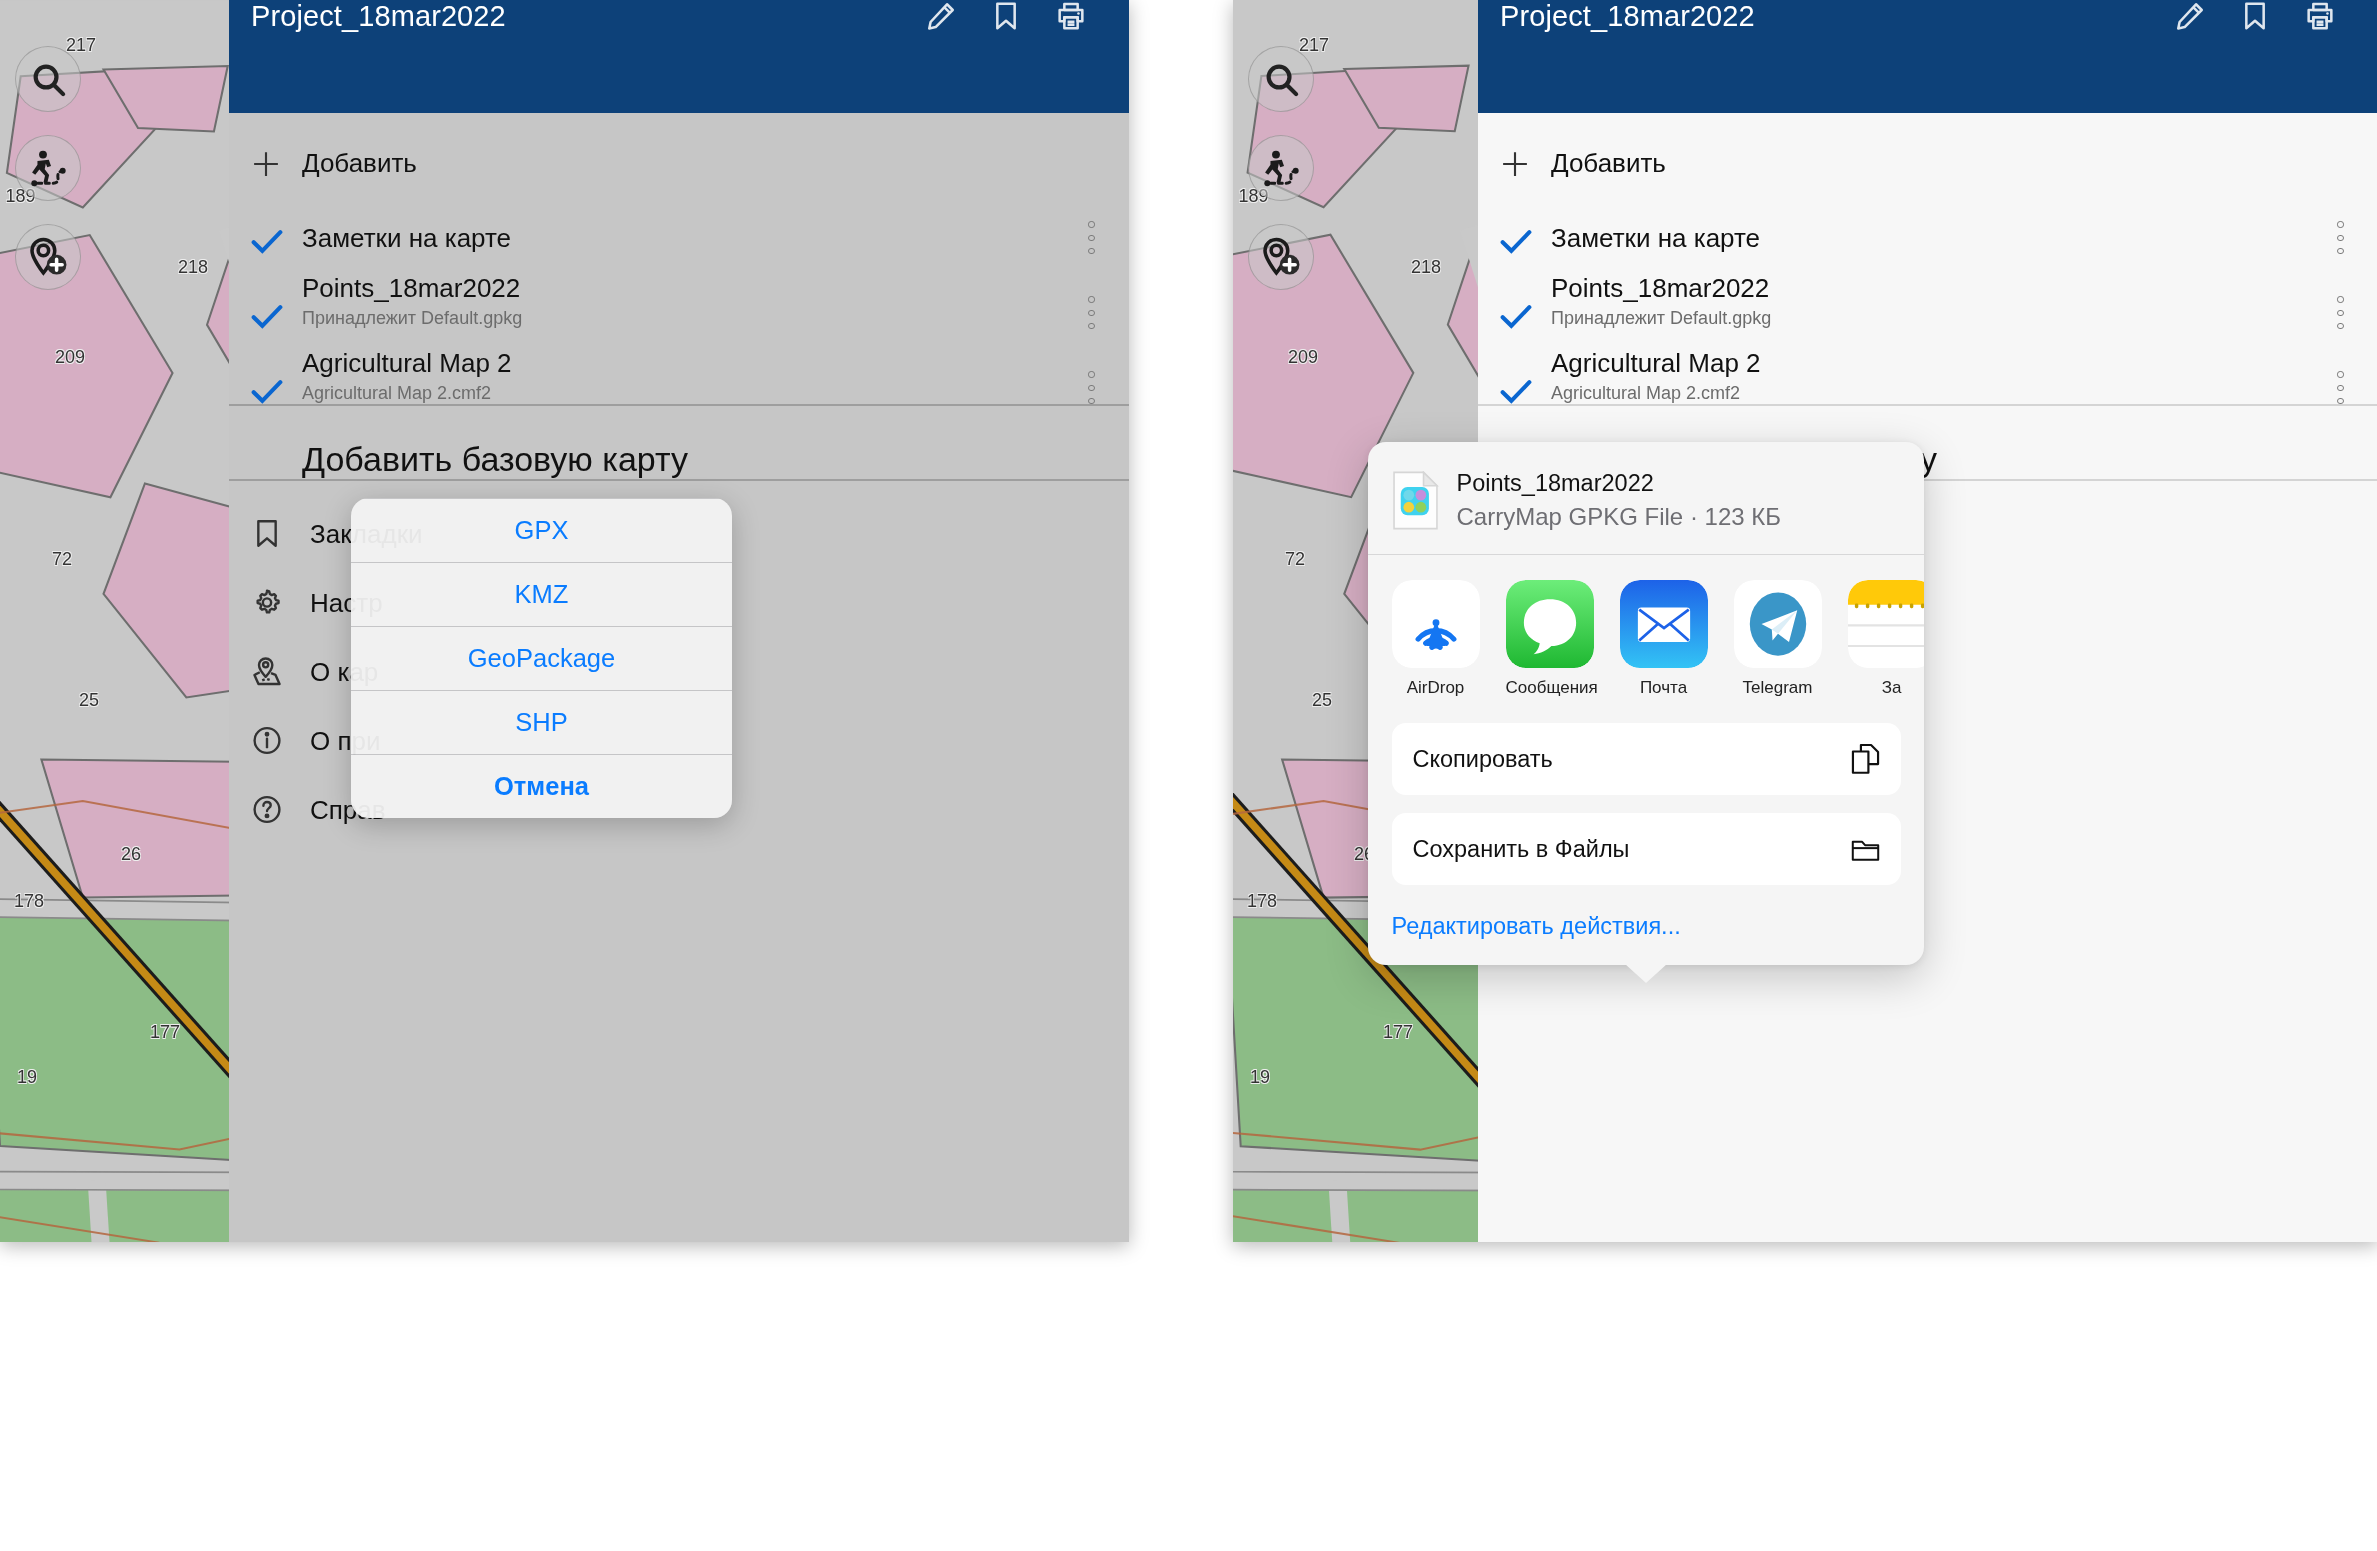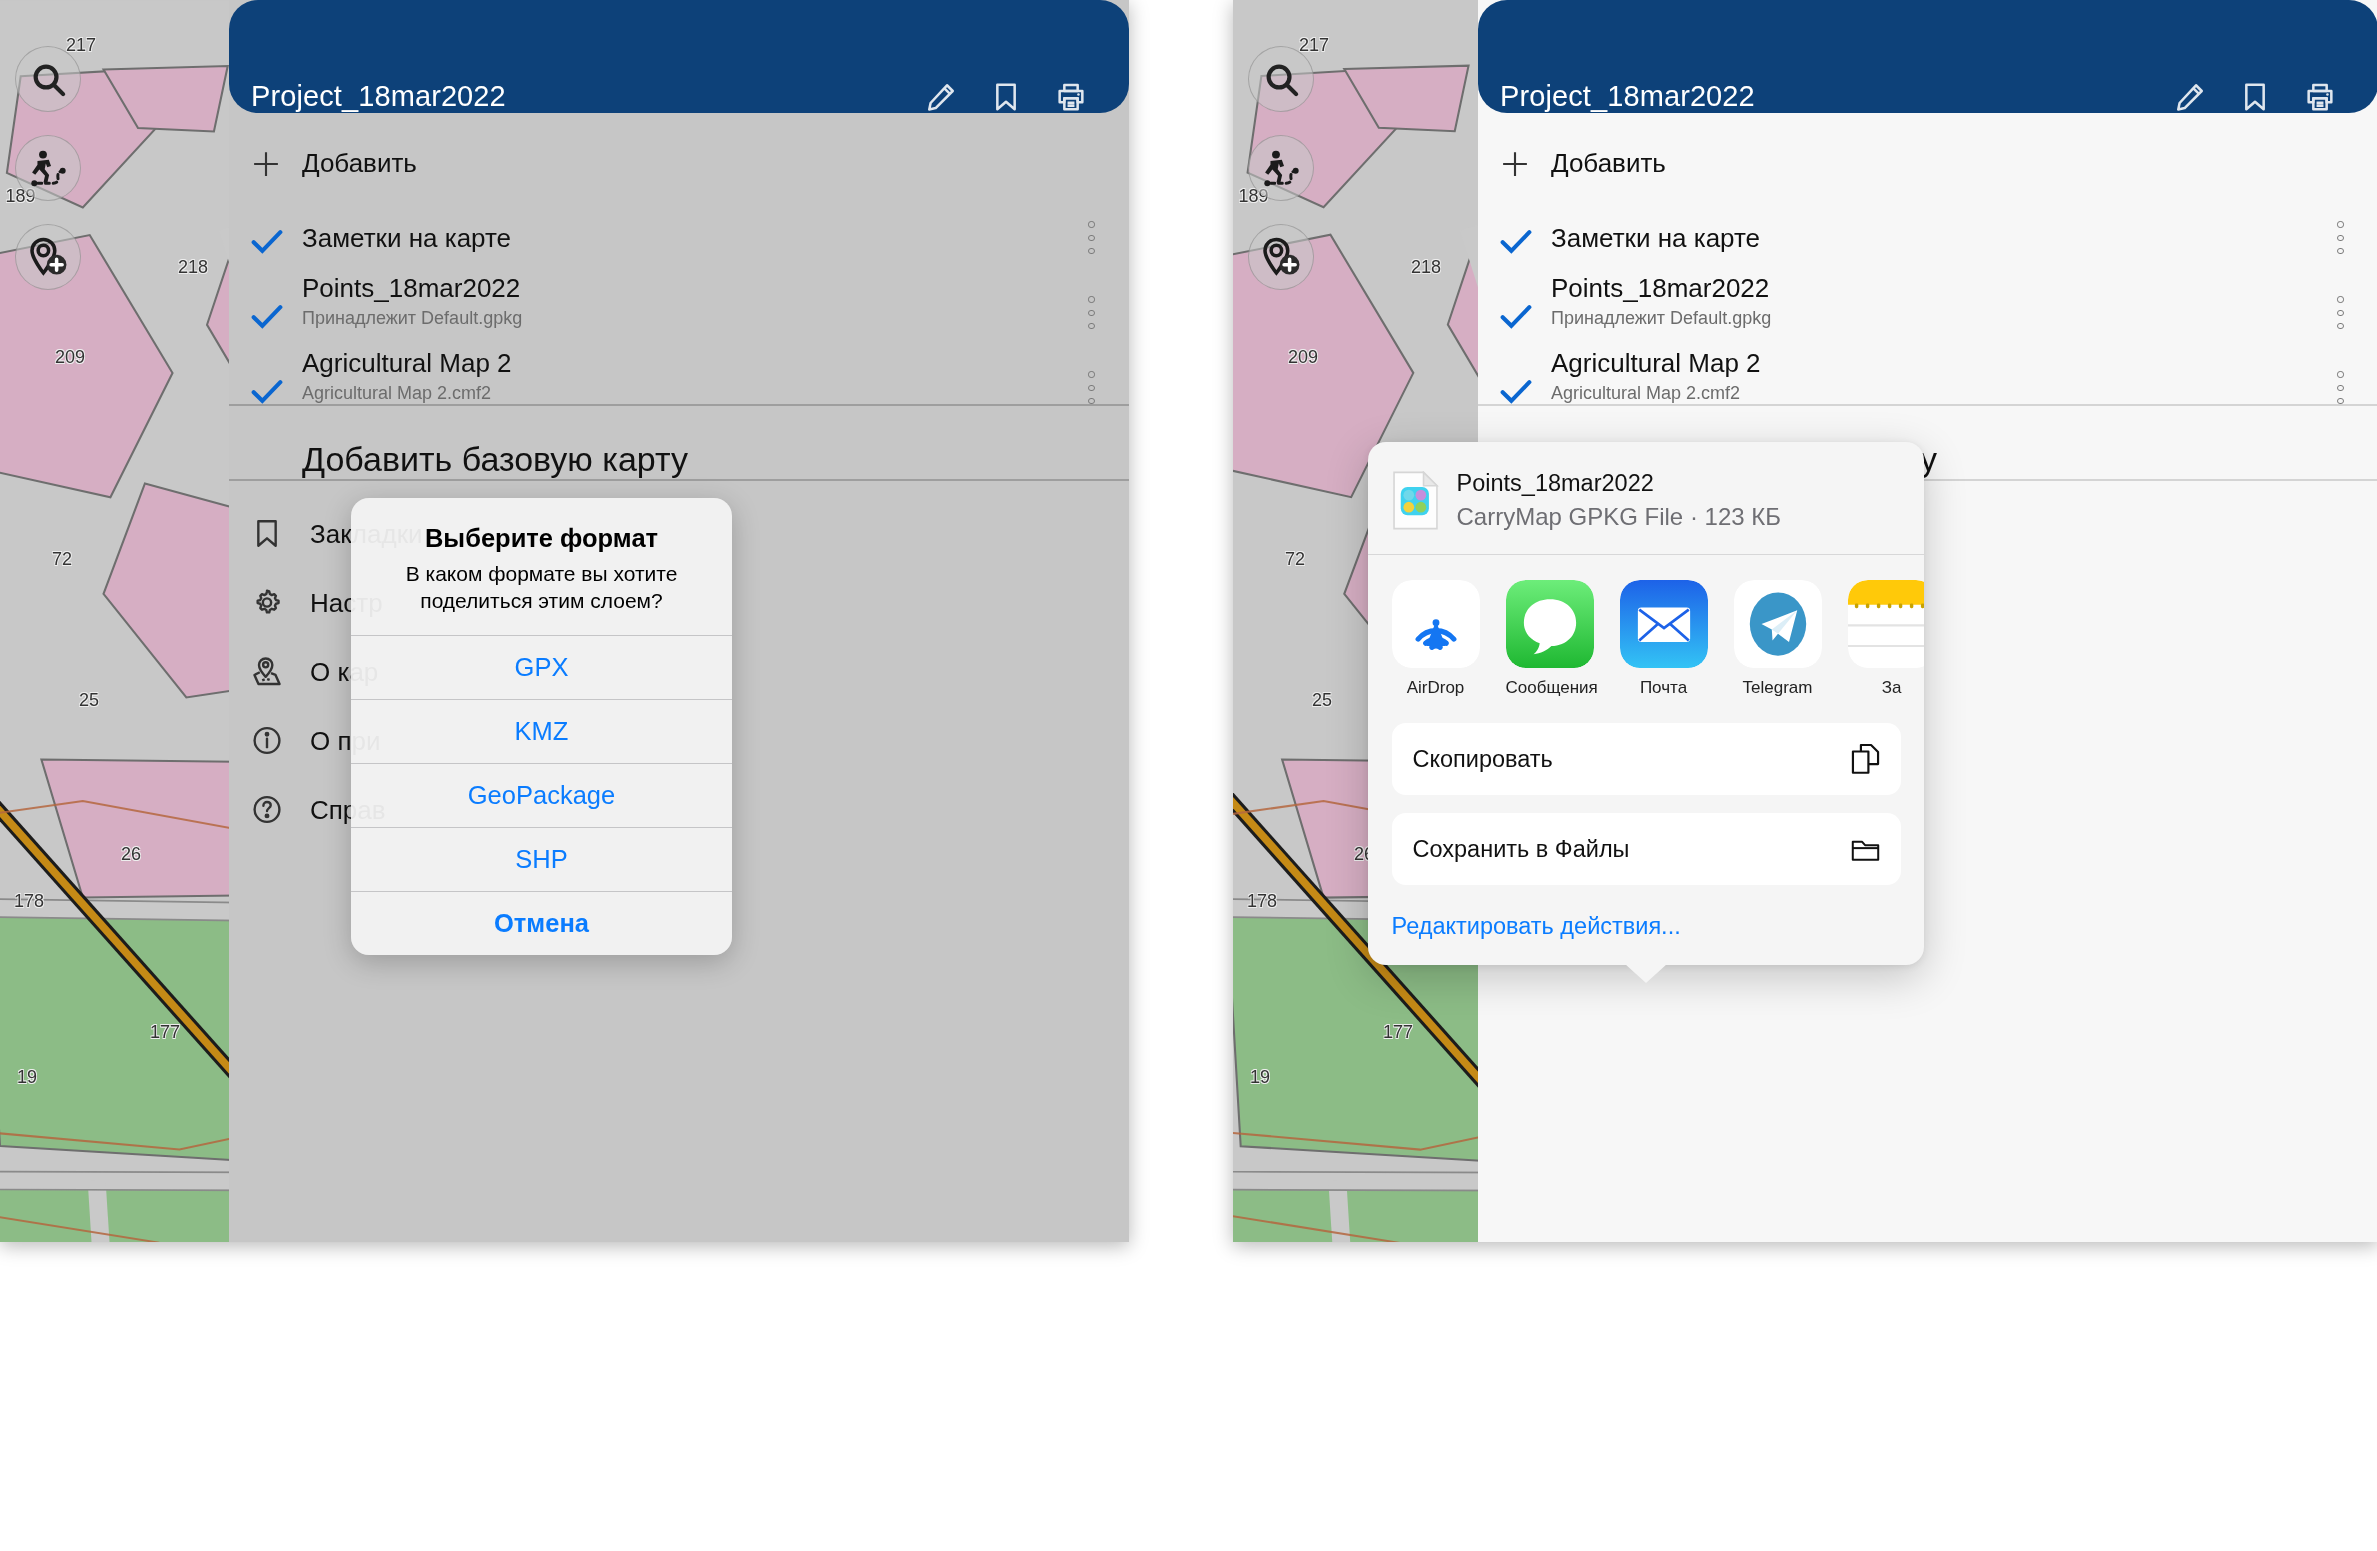--- a/index.html
+++ b/index.html
@@ -43,21 +43,21 @@
   
   .panel {
     position: absolute; top: 0; right: 0; bottom: 0; width: 900px;
     display: flex; flex-direction: column;
   }
   #shot-left  .panel { background: #c6c6c6; }
   #shot-right .panel { background: #f7f7f7; }
 
   .panel-header {
     height: 113px; background: #0d4179; flex: 0 0 113px;
-    display:flex; align-items:flex-end; padding: 0 42px 0 22px; border-radius: 29px;
+    display:flex; align-items:flex-start; padding: 0 42px 0 22px;
   }
   .panel-title {
     color:#fff; font-size: 29px; font-weight: 400; letter-spacing:0.1px; flex:1;
     white-space: nowrap;
   }
   .header-icons { display:flex; gap: 33px; align-items:center; }
   .header-icons .hi { width: 32px; height: 32px; display:block; }
 
   .row {
     display:flex; align-items:flex-end; min-height: 61px;
@@ -403,24 +403,20 @@
             <circle cx="12" cy="16.8" r="0.95" fill="#333"></circle>
           </svg>
         </div>
         <div class="txt">
             <div class="label">Справ</div>
           </div>
       </div>
     </div>
 
     <div class="sheet">
-      <div class="sheet-head">
-        <div class="sheet-title">Выберите формат</div>
-        <div class="sheet-msg">В каком формате вы хотите поделиться этим слоем?</div>
-      </div>
       <div class="sheet-opt">GPX</div>
       <div class="sheet-opt">KMZ</div>
       <div class="sheet-opt">GeoPackage</div>
       <div class="sheet-opt">SHP</div>
       <div class="sheet-opt cancel">Отмена</div>
     </div>
   </div>
 
   <div class="shot" id="shot-right">
 

